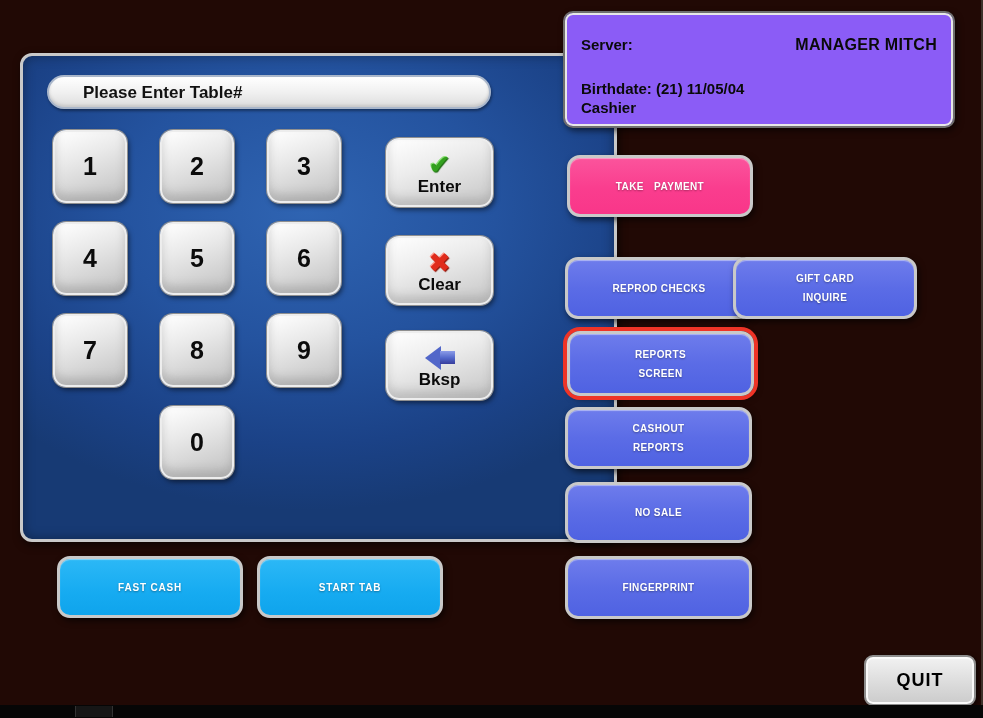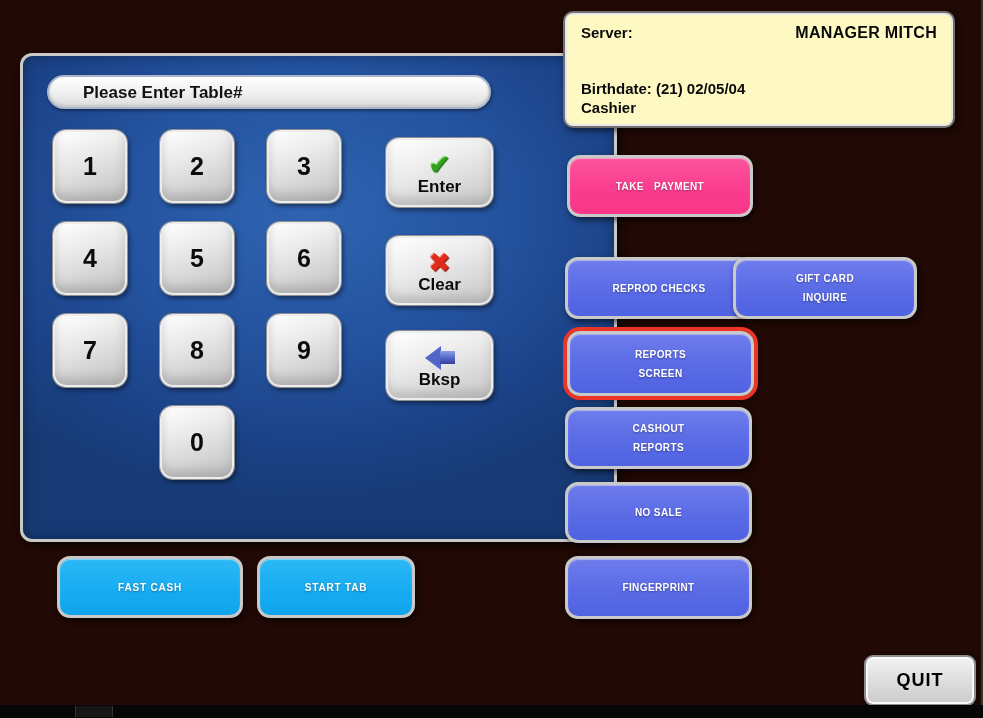--- a/index.html
+++ b/index.html
@@ -66,24 +66,24 @@
     border-right:16px solid #5166c9;
   }
   .arrow-tail {
     width:15px; height:13px; margin-left:-1px;
     background:linear-gradient(180deg,#8b9ce8 0%, #5166c9 55%, #373d9c 100%);
   }
 
   
   .server-panel {
     position:absolute; left:563px; top:11px; width:392px; height:117px;
-    background:#fef9c3; border-radius:10px; box-sizing:border-box;
+    background:#8b5cf6; border-radius:10px; box-sizing:border-box;
     border:2px solid #6f6f6f;
     box-shadow:2px 3px 6px rgba(0,0,0,.55), inset 0 0 0 2px #e8e8e8;
-    padding:11px 16px 9px 16px;
+    padding:23px 16px 9px 16px;
     display:flex; flex-direction:column; justify-content:space-between;
     color:#0a0a0a;
   }
   .server-row { display:flex; justify-content:space-between; align-items:baseline; }
   .server-label { font-size:15px; font-weight:bold; }
   .server-name  { font-size:16px; font-weight:bold; letter-spacing:.3px; }
   .server-sub   { font-size:15px; font-weight:bold; line-height:19px; }
 
   
   .btn {
@@ -147,21 +147,21 @@
       <span>Bksp</span>
     </div>
   </div>
 
   <div class="server-panel">
     <div class="server-row">
       <span class="server-label">Server:</span>
       <span class="server-name">MANAGER MITCH</span>
     </div>
     <div>
-      <div class="server-sub">Birthdate: (21) 02/05/04</div>
+      <div class="server-sub">Birthdate: (21) 11/05/04</div>
       <div class="server-sub">Cashier</div>
     </div>
   </div>
 
   <div class="btn btn-pink" style="left:567px; top:155px; width:186px; height:62px;">
     <span>TAKE PAYMENT</span>
   </div>
 
   <div class="btn btn-blue" style="left:565px; top:257px; width:188px; height:62px;">
     <span>REPROD CHECKS</span>
@@ -187,21 +187,21 @@
   </div>
 
   <div class="btn btn-blue" style="left:565px; top:556px; width:187px; height:63px;">
     <span>FINGERPRINT</span>
   </div>
 
   <div class="btn btn-cyan" style="left:57px; top:556px; width:186px; height:62px;">
     <span>FAST CASH</span>
   </div>
 
-  <div class="btn btn-cyan" style="left:257px; top:556px; width:158px; height:62px;">
+  <div class="btn btn-cyan" style="left:257px; top:556px; width:186px; height:62px;">
     <span>START TAB</span>
   </div>
 
   <div class="quit-btn">
     <span>QUIT</span>
   </div>
 
   <div class="taskbar">
     <div class="taskbar-notch"></div>
   </div>

